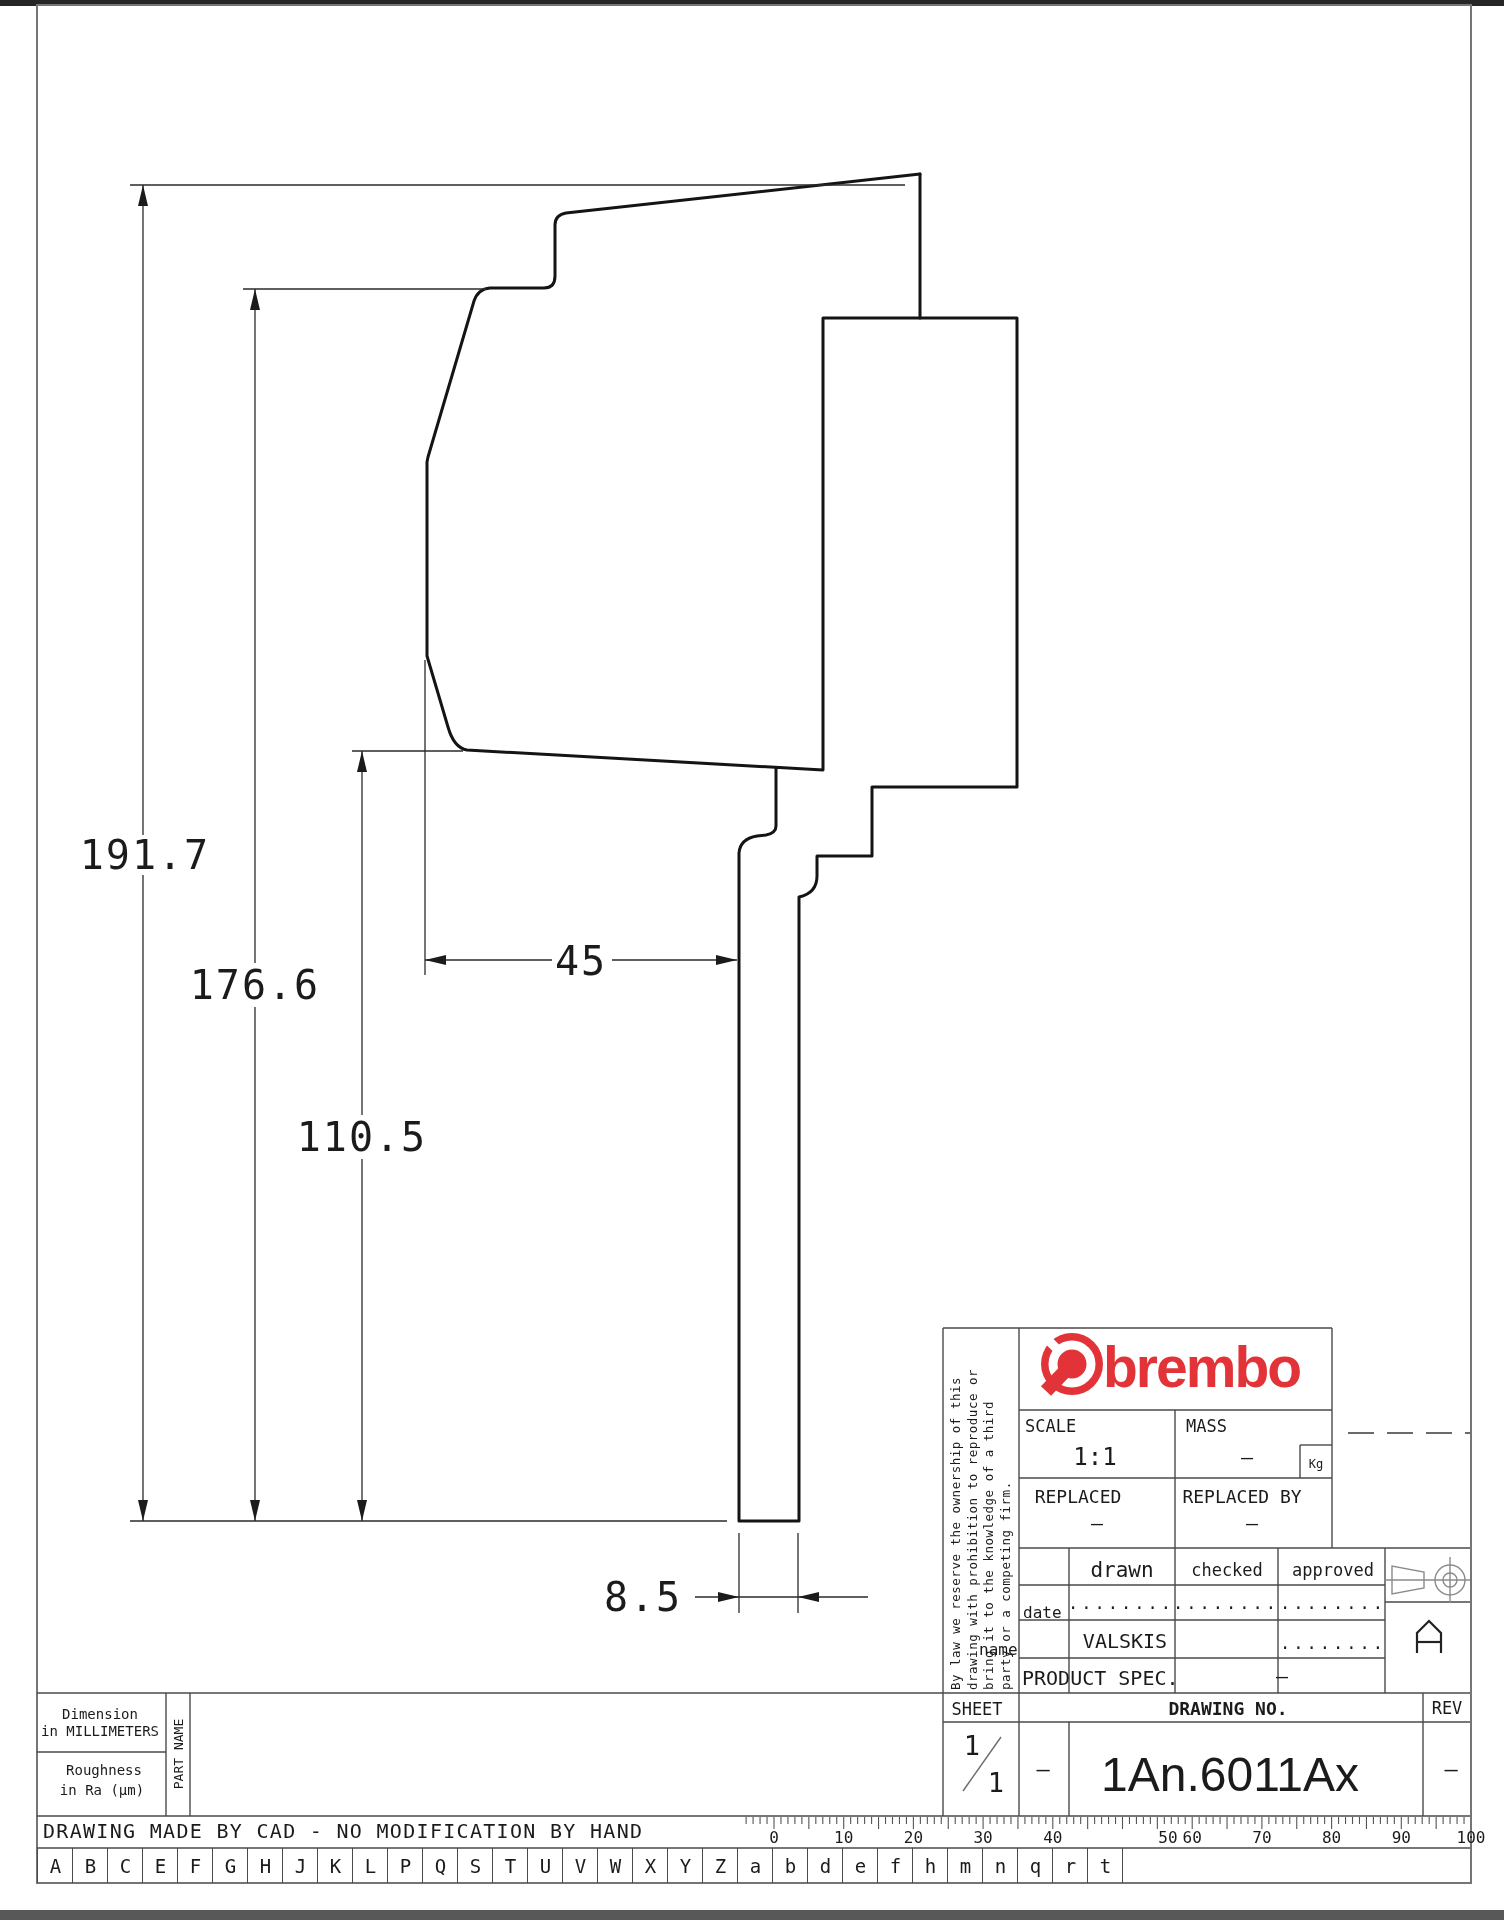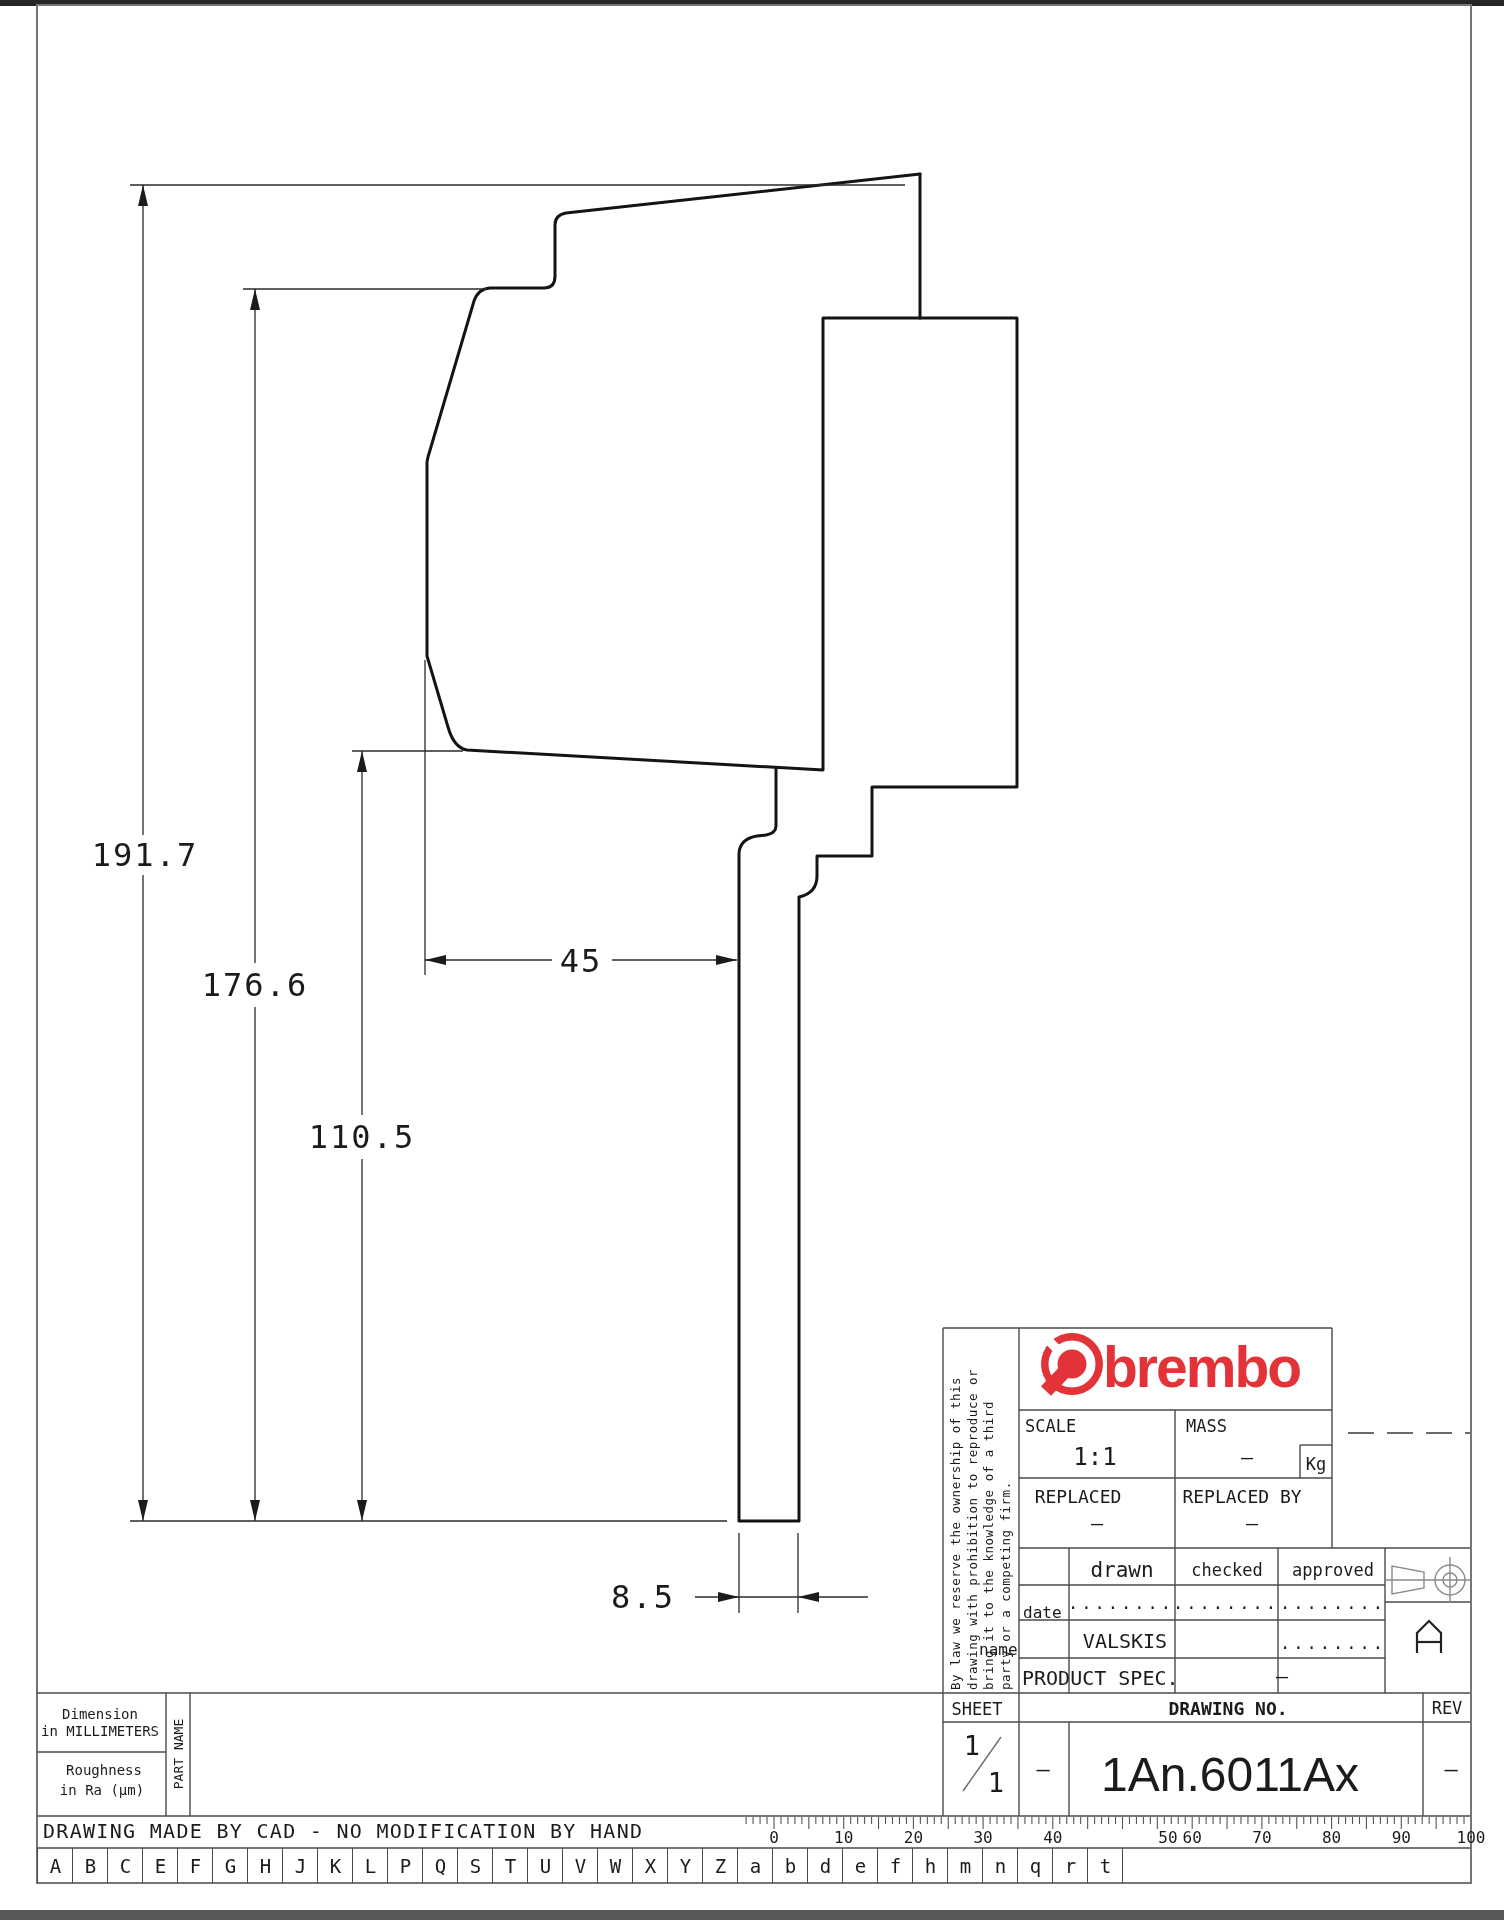--- a/index.html
+++ b/index.html
@@ -1,21 +1,21 @@
 <!DOCTYPE html>
 <html><head>
 <meta charset="utf-8">
 <style>
   html,body{margin:0;padding:0;background:#fff;}
   #page{position:relative;width:1504px;height:1920px;background:#fff;overflow:hidden;
         font-family:"DejaVu Sans Mono",monospace;color:#1b1b1b;}
   svg.layer{position:absolute;left:0;top:0;}
   .t{position:absolute;white-space:pre;color:#1b1b1b;}
   .c{transform:translate(-50%,-50%);}
-  .dim{font-size:32px;letter-spacing:2px;text-align:right;}
+  .dim{font-size:40px;letter-spacing:2px;text-align:right;}
   .rot{transform:rotate(-90deg);transform-origin:center center;}
   .sans{font-family:"Liberation Sans","DejaVu Sans",sans-serif;}
   .red{color:#e23338;}
   .ref-cell{position:absolute;top:1848px;height:35px;border-left:1.3px solid #4a4a4a;
             display:flex;align-items:center;justify-content:center;font-size:19px;}
   .ruler-num{position:absolute;top:1828px;font-size:16px;transform:translateX(-50%);}
   #legal{display:flex;flex-direction:column;justify-content:center;}
   #legal div{font-size:12.5px;line-height:16.5px;letter-spacing:.5px;}
 </style>
 </head>
@@ -248,21 +248,21 @@
     <div>bring it to the knowledge of a third</div>
     <div>party or a competing firm.</div>
   </div>
 
   <div class="t sans red" style="left:1103px;top:1334px;font-size:57px;font-weight:bold;letter-spacing:-2px;">brembo</div>
 
   <div class="t" style="left:1025px;top:1416px;font-size:17px;">SCALE</div>
   <div class="t c" style="left:1095px;top:1457px;font-size:24px;">1:1</div>
   <div class="t" style="left:1186px;top:1416px;font-size:17px;">MASS</div>
   <div class="t c" style="left:1247px;top:1457px;font-size:20px;">–</div>
-  <div class="t c" style="left:1316px;top:1464px;font-size:17px;">Kg</div>
+  <div class="t c" style="left:1316px;top:1464px;font-size:12px;">Kg</div>
 
   <div class="t c" style="left:1078px;top:1496px;font-size:18px;">REPLACED</div>
   <div class="t c" style="left:1097px;top:1523px;font-size:20px;">–</div>
   <div class="t c" style="left:1242px;top:1496px;font-size:18px;">REPLACED BY</div>
   <div class="t c" style="left:1252px;top:1523px;font-size:20px;">–</div>
 
   <div class="t c" style="left:1122px;top:1570px;font-size:21px;">drawn</div>
   <div class="t c" style="left:1227px;top:1570px;font-size:17px;">checked</div>
   <div class="t c" style="left:1333px;top:1570px;font-size:17px;">approved</div>
 

